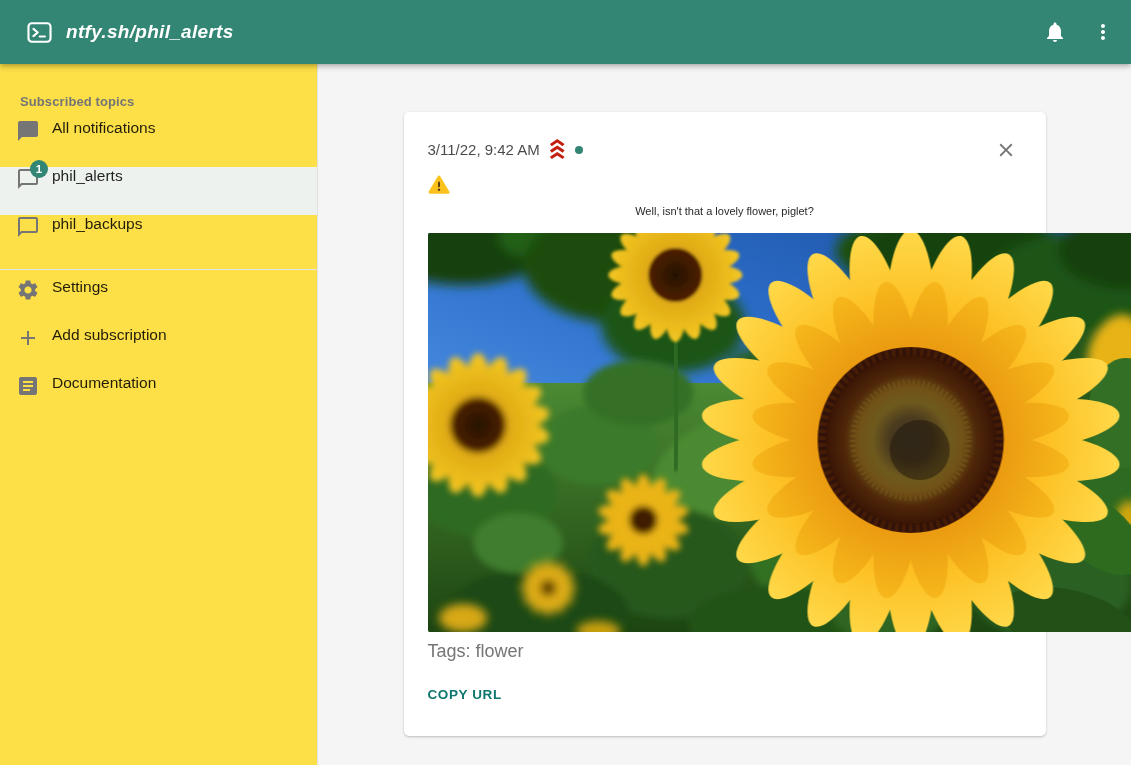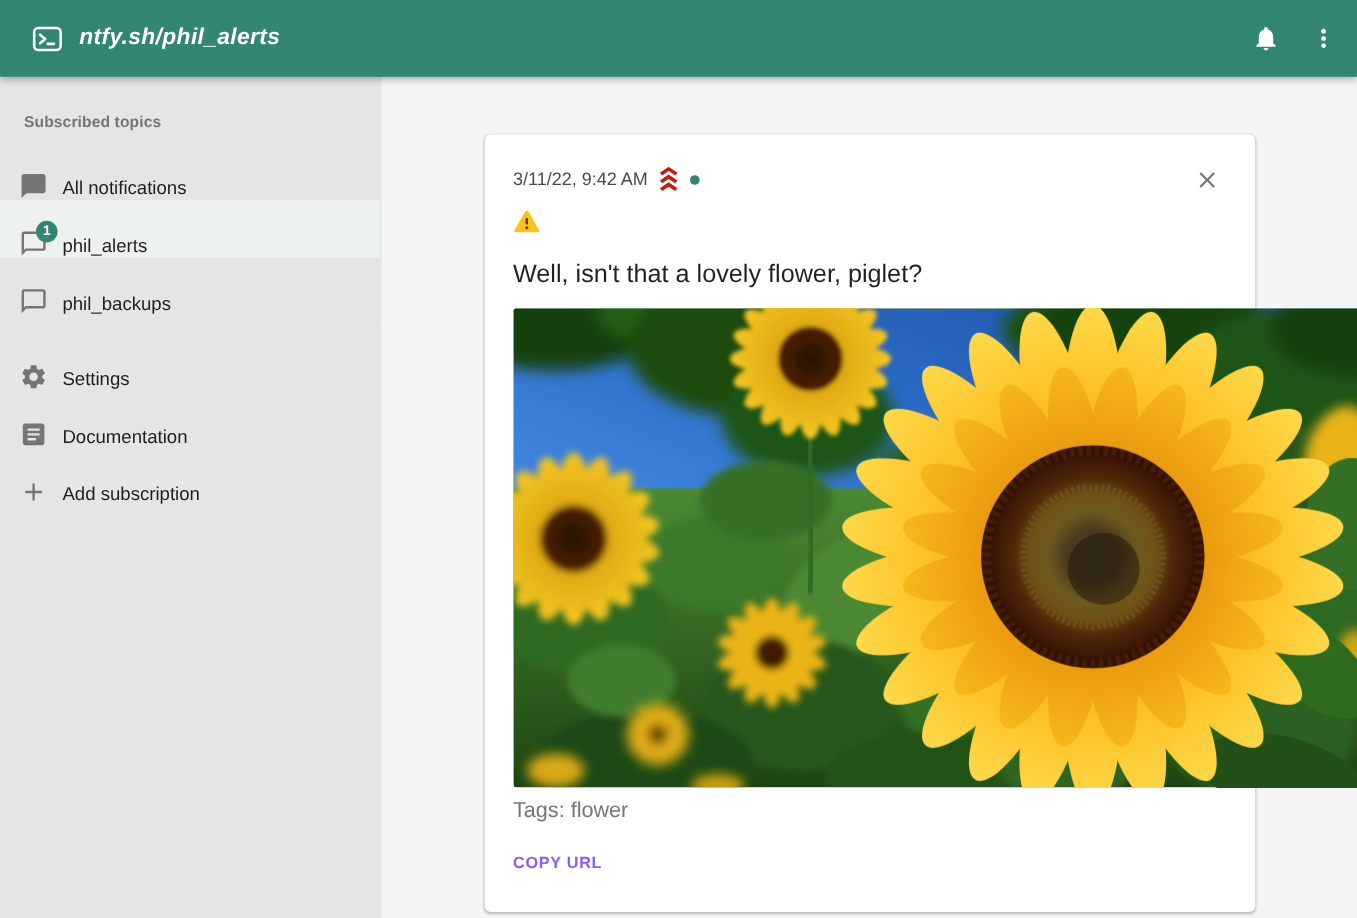--- a/index.html
+++ b/index.html
@@ -12,27 +12,27 @@
     box-shadow:0 2px 4px -1px rgba(0,0,0,.2), 0 4px 5px 0 rgba(0,0,0,.14);font-style:italic; }
   .appbar-logo { width:27px; height:27px; display:inline-flex; }
   .appbar-title { font-size:19px; font-weight:700; letter-spacing:.3px; margin-left:13px; }
   .appbar-spacer { flex:1; }
   .iconbtn { width:48px; height:48px; border:none; background:transparent; cursor:pointer;
     display:inline-flex; align-items:center; justify-content:center; border-radius:50%; }
   .iconbtn svg { width:24px; height:24px; }
 
   
   .layout { display:flex; height:701px; }
-  .sidebar { width:318px; background:#e5e5e5; border-right:1px solid #e0e0e0; flex:none; }
+  .sidebar { width:318px; background:#fde047; border-right:1px solid #e0e0e0; flex:none; }
   .main { flex:1; background:#f5f5f5; overflow:hidden; padding-top:48px; }
 
   
   .subheader { padding:30px 16px 10px 20px; font-size:13px; font-weight:700;
     color:#757575; letter-spacing:.1px; }
-  .srow { display:flex; align-items:flex-end; height:48px; padding:0 16px; cursor:pointer;
+  .srow { display:flex; align-items:flex-start; height:48px; padding:0 16px; cursor:pointer;
     color:rgba(0,0,0,.87); font-size:15.5px; }
   .srow.selected { background:#edf2ef; }
   .srow .ic { width:24px; height:24px; flex:none; position:relative; display:inline-flex; }
   .srow .ic svg { width:24px; height:24px; }
   .srow .lbl { margin-left:12px; flex:1; white-space:nowrap; }
   .srow .right-ic { margin-left:auto; margin-right:10px; width:24px; height:24px; display:inline-flex; }
   .badge { position:absolute; top:-7px; right:-8px; min-width:18px; height:18px;
     background:#338574; color:#fff; border-radius:9px; font-size:11.5px; font-weight:700;
     display:flex; align-items:center; justify-content:center; padding:0 4px; }
   .sdivider { border:none; border-top:1px solid #e4e4e4; margin:6px 0 8px 0; }
@@ -45,27 +45,27 @@
   .meta { display:flex; align-items:center; gap:7px; font-size:15px; color:rgba(0,0,0,.72); }
   .prio-ic { width:21px; height:23px; display:inline-flex; }
   .dot { width:8px; height:8px; border-radius:50%; background:#338574; }
   .closebtn { margin-left:auto; margin-top:-6px; margin-right:-2px; width:36px; height:36px;
     border:none; background:transparent; cursor:pointer; display:flex; align-items:center;
     justify-content:center; border-radius:50%; }
   .closebtn svg { width:22px; height:22px; }
   .ntitle { margin-top:7px; font-size:20.5px; font-weight:400; color:rgba(0,0,0,.87);
     display:flex; align-items:center; gap:8px; }
   .warn-ic { width:22px; height:20px; flex:none; }
-  .nbody { margin-top:22px; font-size:21px; color:rgba(0,0,0,.87); }
+  .nbody { margin-top:10px; font-size:11px; color:rgba(0,0,0,.87);text-align:center; }
   .attach { margin-top:16px; width:706px; height:399px; border-radius:2px; overflow:hidden;
     cursor:pointer; position:relative; background:#2f6b22; }
   .attach svg { display:block; width:100%; height:100%; }
   .ntags { margin-top:9px; font-size:18px; color:#757575; }
   .actions { margin-top:17px; display:flex; gap:8px; }
-  .textbtn { border:none; background:transparent; color:#8b5cf6; font-family:inherit;
+  .textbtn { border:none; background:transparent; color:#0f766e; font-family:inherit;
     font-size:13.5px; font-weight:700; letter-spacing:.6px; cursor:pointer;
     padding:8px 12px 8px 0; margin-right:12px; }
 </style>
 </head>
 <body>
 
 <header class="appbar">
   <span class="appbar-logo">
     <svg viewBox="0 0 24 24">
       <rect x="2.2" y="3.8" width="19.6" height="16.4" rx="3" fill="none" stroke="#fff" stroke-width="1.9"></rect>
@@ -128,33 +128,33 @@
         <svg viewBox="0 0 24 24" fill="#757575">
             <path d="M19.14 12.94c.04-.3.06-.61.06-.94 0-.32-.02-.64-.07-.94l2.03-1.58c.18-.14.23-.41.12-.61l-1.92-3.32c-.12-.22-.37-.29-.59-.22l-2.39.96c-.5-.38-1.03-.7-1.62-.94l-.36-2.54c-.04-.24-.24-.41-.48-.41h-3.84c-.24 0-.43.17-.47.41l-.36 2.54c-.59.24-1.13.57-1.62.94l-2.39-.96c-.22-.08-.47 0-.59.22L2.74 8.87c-.12.21-.08.47.12.61l2.03 1.58c-.05.3-.09.63-.09.94s.02.64.07.94l-2.03 1.58c-.18.14-.23.41-.12.61l1.92 3.32c.12.22.37.29.59.22l2.39-.96c.5.38 1.03.7 1.62.94l.36 2.54c.05.24.24.41.48.41h3.84c.24 0 .44-.17.47-.41l.36-2.54c.59-.24 1.13-.56 1.62-.94l2.39.96c.22.08.47 0 .59-.22l1.92-3.32c.12-.22.07-.47-.12-.61l-2.01-1.58zM12 15.6c-1.98 0-3.6-1.62-3.6-3.6s1.62-3.6 3.6-3.6 3.6 1.62 3.6 3.6-1.62 3.6-3.6 3.6z"></path>
           </svg>
       </span>
       <span class="lbl">Settings</span>
     </div>
 
     <div class="srow">
       <span class="ic">
         <svg viewBox="0 0 24 24" fill="#757575">
+            <path d="M19 13h-6v6h-2v-6H5v-2h6V5h2v6h6v2z"></path>
+          </svg>
+      </span>
+      <span class="lbl">Add subscription</span>
+    </div>
+
+    <div class="srow">
+      <span class="ic">
+        <svg viewBox="0 0 24 24" fill="#757575">
             <path d="M19 3H5c-1.1 0-2 .9-2 2v14c0 1.1.9 2 2 2h14c1.1 0 2-.9 2-2V5c0-1.1-.9-2-2-2zm-5 14H7v-2h7v2zm3-4H7v-2h10v2zm0-4H7V7h10v2z"></path>
           </svg>
       </span>
       <span class="lbl">Documentation</span>
-    </div>
-
-    <div class="srow">
-      <span class="ic">
-        <svg viewBox="0 0 24 24" fill="#757575">
-            <path d="M19 13h-6v6h-2v-6H5v-2h6V5h2v6h6v2z"></path>
-          </svg>
-      </span>
-      <span class="lbl">Add subscription</span>
     </div>
   </aside>
 
   <main class="main">
     <article class="card">
       <div class="card-head">
         <div class="meta">
           <span>3/11/22, 9:42 AM</span>
           <span class="prio-ic">
             <svg viewBox="0 0 24 27" fill="#c41f0e">

